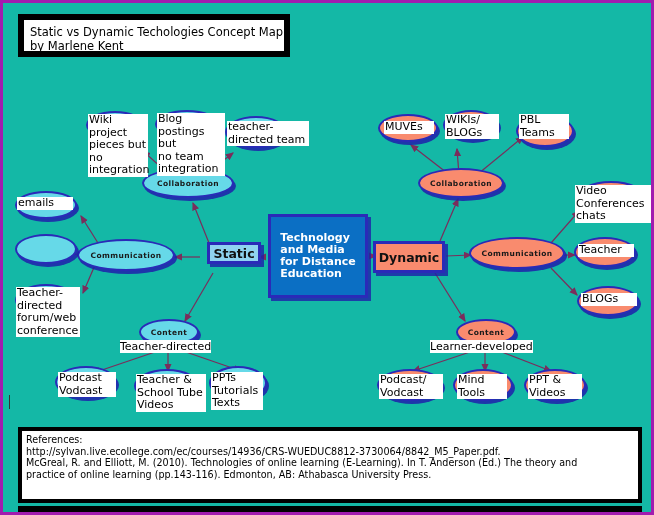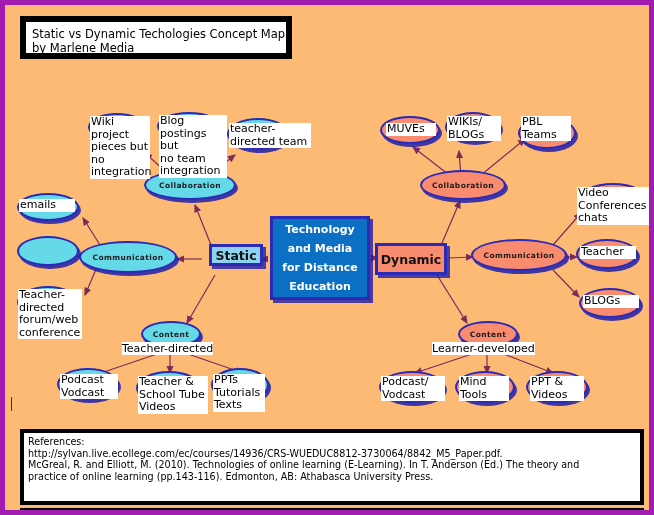--- a/index.html
+++ b/index.html
@@ -1,19 +1,19 @@
 <!DOCTYPE html>
 <html><head>
 <meta charset="utf-8">
 <style>
   html,body{margin:0;padding:0;background:#ffffff;}
   body{width:654px;height:515px;font-family:"DejaVu Sans",sans-serif;}
 
   #page{position:relative;width:654px;height:515px;box-sizing:border-box;
-        border:5px solid #a21caf;background:#fdba74;overflow:hidden;}
+        border:3px solid #a21caf;background:#14b8a6;overflow:hidden;}
 
   
   #title-box{position:absolute;left:15px;top:11px;width:272px;height:43px;
              background:#ffffff;border:6px solid #000000;box-sizing:border-box;}
   #title-box .line{font-size:11.5px;color:#000;line-height:14px;padding-left:6px;}
   #title-box .l1{padding-top:5px;}
   svg#wires{position:absolute;left:0;top:0;width:654px;height:515px;pointer-events:none;}
 
   
   .ell{position:absolute;border-radius:50%;box-sizing:border-box;
@@ -30,22 +30,22 @@
         line-height:12.5px;padding:0 1px;white-space:pre-line;}
 
   
   .plainlab{position:absolute;font-size:11px;color:#000;background:#fff;}
 
   
   #center-box{position:absolute;left:265px;top:211px;width:100px;height:84px;
               background:#0b6fc4;border:3px solid #2a2ab8;box-sizing:border-box;
               box-shadow:3px 3px 0 rgba(30,30,170,.8);
               display:flex;align-items:center;justify-content:center;}
-  #center-box .ct{color:#ffffff;font-size:11px;font-weight:bold;line-height:19px;
-                  text-align:center;white-space:pre-line;}
+  #center-box .ct{color:#ffffff;font-size:11px;font-weight:bold;line-height:12px;
+                  text-align:left;white-space:pre-line;}
 
   
   .sdbox{position:absolute;box-sizing:border-box;border:3px solid #2a2ab8;
          box-shadow:3px 3px 0 rgba(30,30,170,.8);
          display:flex;align-items:center;justify-content:center;
          font-size:12.5px;font-weight:bold;color:#111;}
   #static-box{left:204px;top:239px;width:54px;height:22px;background:#8fd3f0;}
   #dynamic-box{left:370px;top:238px;width:72px;height:32px;background:#f98b6e;}
 
   
@@ -56,21 +56,21 @@
   #black-bar{position:absolute;left:15px;top:503px;width:624px;height:6px;background:#000;}
   #edge-tick{position:absolute;left:6px;top:392px;width:1px;height:14px;background:#333;}
 </style>
 </head>
 <body>
 
 <div id="page">
 
   <div id="title-box">
     <div class="line l1">Static vs Dynamic Techologies Concept Map</div>
-    <div class="line">by Marlene Media</div>
+    <div class="line">by Marlene Kent</div>
   </div>
 
   <svg id="wires" viewBox="0 0 654 515">
     <defs>
       <marker id="ah" markerWidth="7" markerHeight="7" refX="6" refY="3" orient="auto">
         <path d="M0,0 L7,3 L0,6 z" fill="#7a2d5c"></path>
       </marker>
     </defs>
     <g stroke="#7a2d5c" stroke-width="1.2" fill="none" marker-end="url(#ah)">
 

